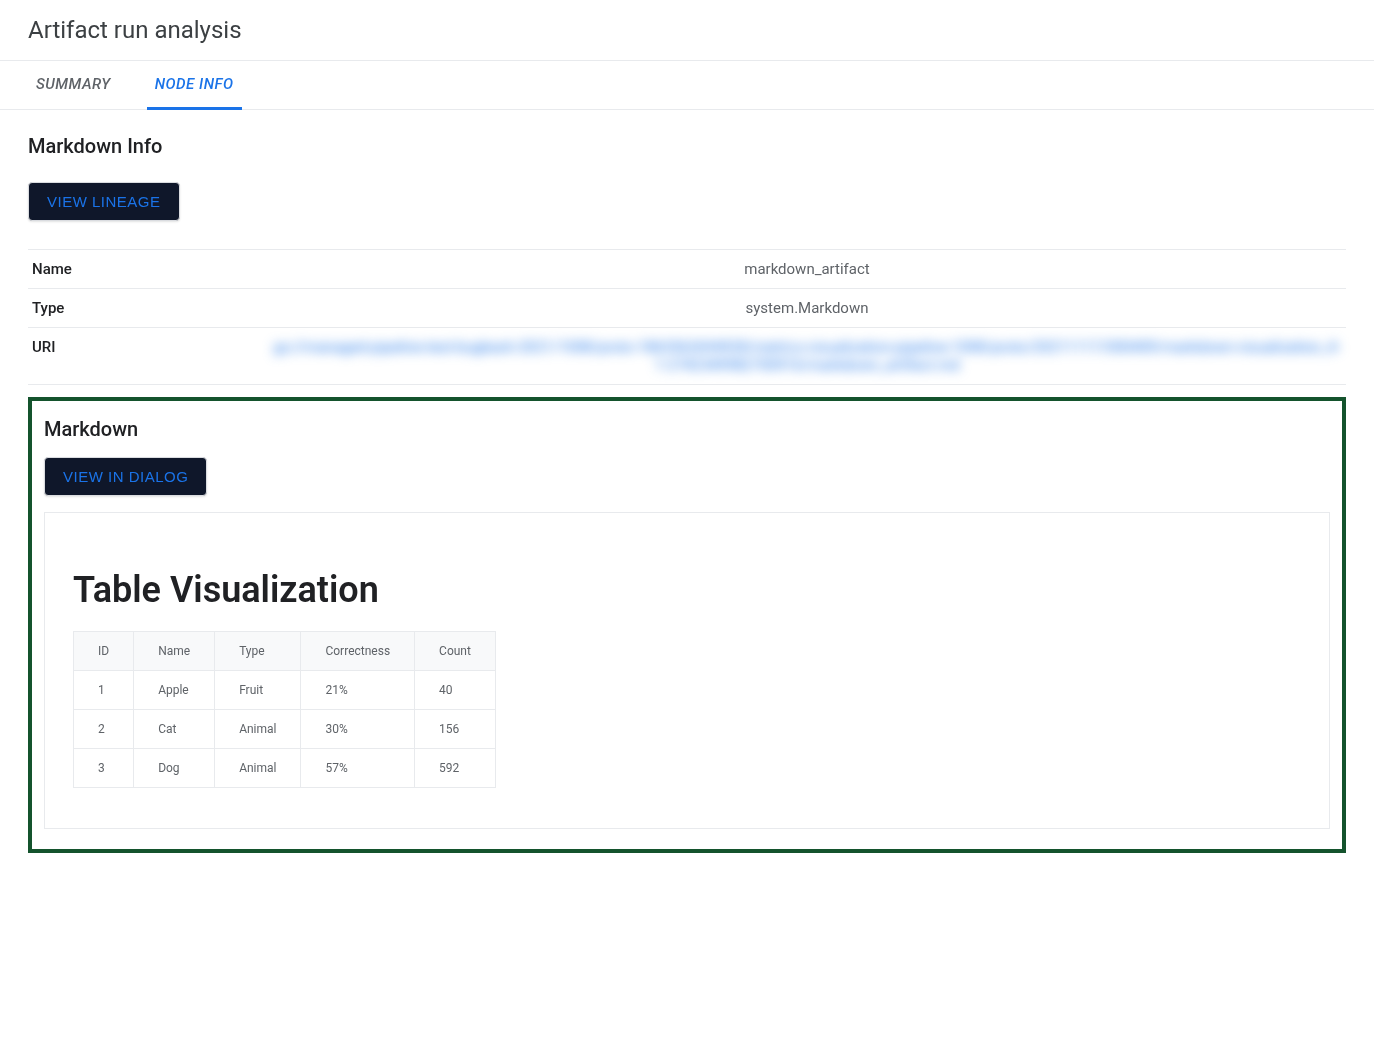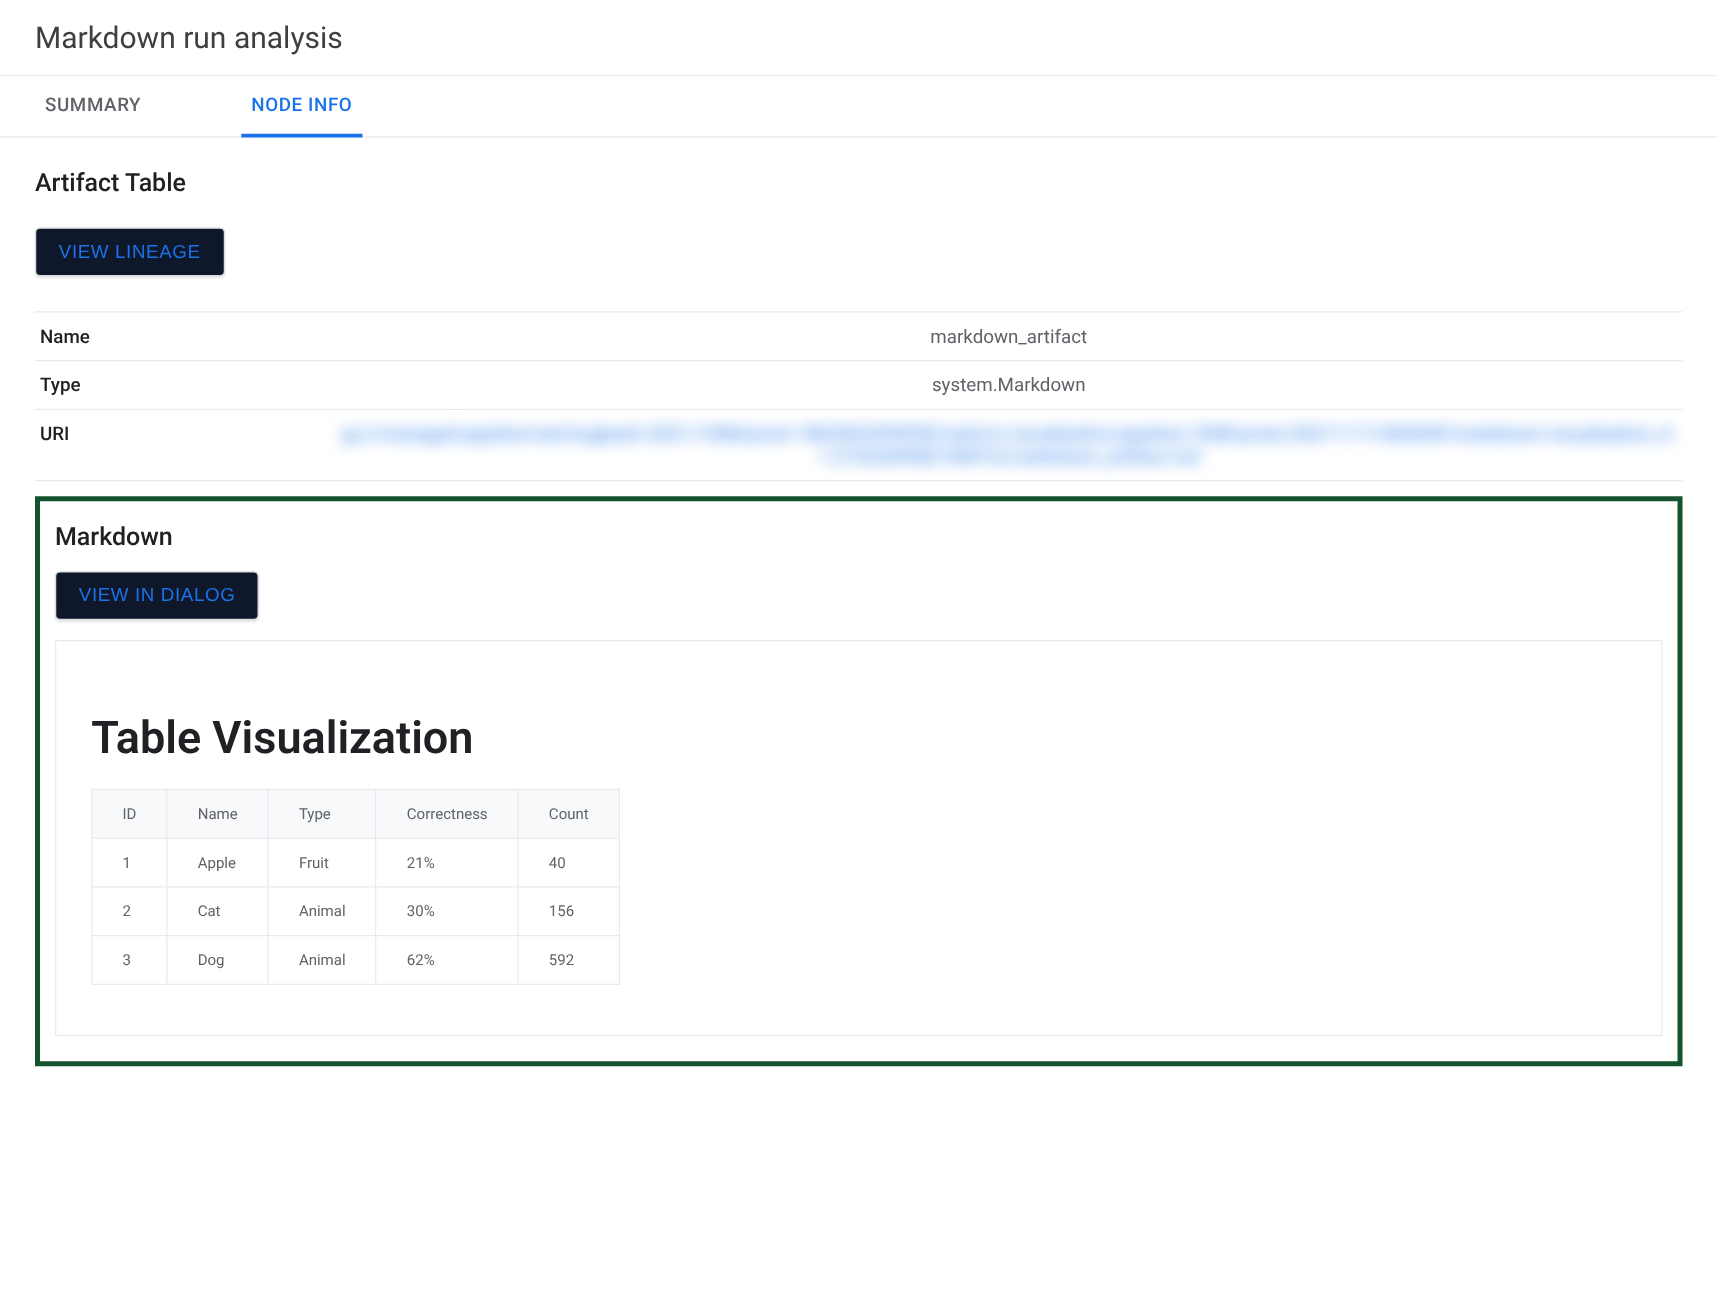--- a/index.html
+++ b/index.html
@@ -10,24 +10,25 @@
     width: 1374px;
   }
   .page-title {
     font-size: 24px;
     font-weight: 400;
     color: #3c4043;
     padding: 16px 28px 16px 28px;
   }
   .tabs {
     display: flex;
-    gap: 72px;
+    gap: 28px;
     padding: 0 28px;
     border-bottom: 1px solid #e8eaed;
     border-top: 1px solid #e8eaed;
+    font-style: italic;
   }
   .tab {
     padding: 14px 8px;
     font-size: 15px;
     font-weight: 500;
     letter-spacing: 0.5px;
     color: #5f6368;
     cursor: pointer;
     border-bottom: 3px solid transparent;
     margin-bottom: -1px;
@@ -110,30 +111,30 @@
     border: 1px solid #e8eaed;
   }
   .viz-table td {
     padding: 12px 24px;
     border: 1px solid #e8eaed;
   }
 </style>
 </head>
 <body>
 
-<div class="page-title">Markdown run analysis</div>
+<div class="page-title">Artifact run analysis</div>
 
 <div class="tabs">
   <div class="tab">SUMMARY</div>
   <div class="tab active">NODE INFO</div>
 </div>
 
 <div class="content">
 
-  <div class="section-title">Artifact Table</div>
+  <div class="section-title">Markdown Info</div>
 
   <button class="outlined-btn">VIEW LINEAGE</button>
 
   <table class="info-table">
     <tbody>
         <tr>
       <td class="info-key">Name</td>
       <td class="info-val">markdown_artifact</td>
     </tr>
     <tr>
@@ -177,21 +178,21 @@
             <td>2</td>
             <td>Cat</td>
             <td>Animal</td>
             <td>30%</td>
             <td>156</td>
           </tr>
           <tr>
             <td>3</td>
             <td>Dog</td>
             <td>Animal</td>
-            <td>62%</td>
+            <td>57%</td>
             <td>592</td>
           </tr>
         </tbody>
       </table>
     </div>
   </div>
 
 </div>
 
 </body></html>

